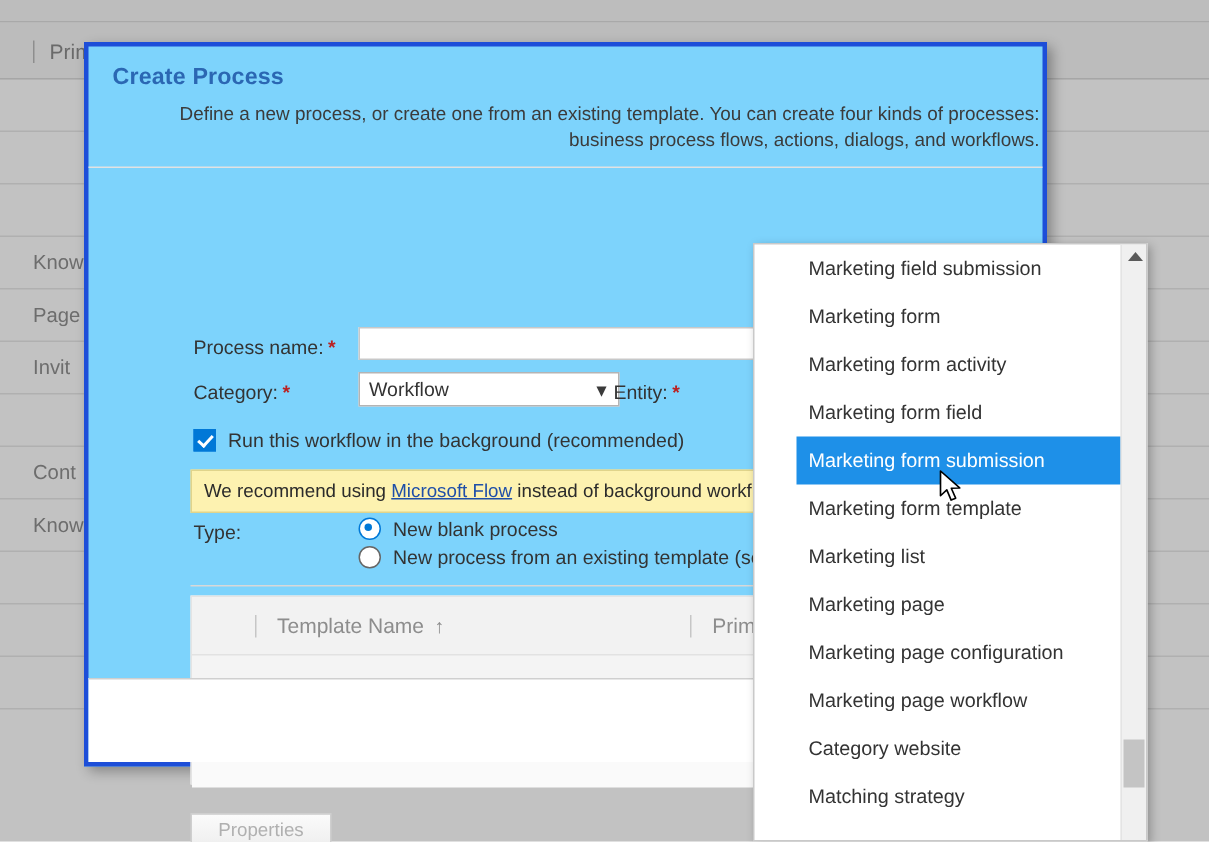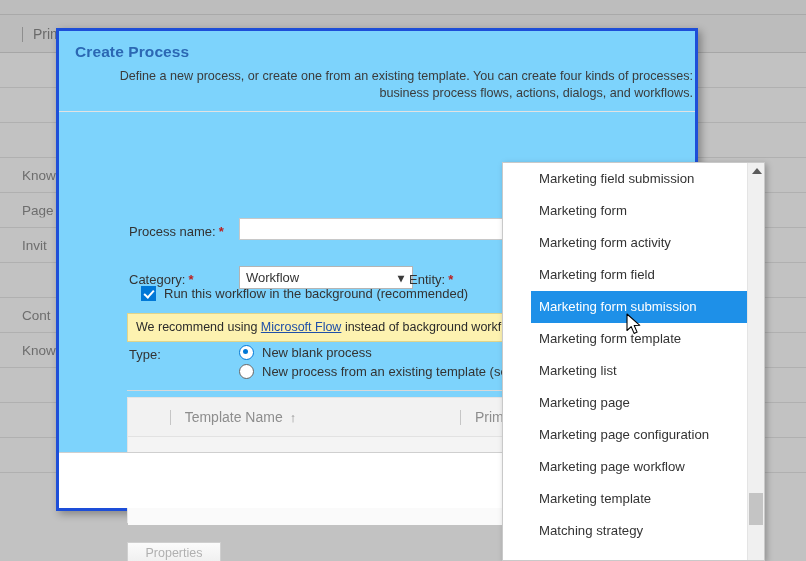--- a/index.html
+++ b/index.html
@@ -163,21 +163,21 @@
     right: 8px;
     top: 1px;
     font-size: 12px;
     color: #3a3a3a;
     font-weight: bold;
   }
 
   
   .check-row {
     position: absolute;
-    left: 82px;
+    left: 70px;
     top: 174px;
     display: flex;
     align-items: center;
   }
   .checkbox {
     width: 15px;
     height: 15px;
     background: #0078d7;
     border: 1px solid #0078d7;
     box-sizing: border-box;
@@ -510,21 +510,21 @@
     <div class="dialog-subtitle">Define a new process, or create one from an existing template. You can create four kinds of processes: business process flows, actions, dialogs, and workflows.</div>
   </div>
 
   <div class="dialog-body">
 
     <div class="form-row" style="top:106px;">
       <span class="field-label" style="left:70px;"><span>Process name:</span><span class="req">*</span></span>
       <input class="text-input" style="left: 180px; width: 504px;" type="text" value="">
     </div>
 
-    <div class="form-row" style="top:154px;text-decoration:underline;">
+    <div class="form-row" style="top:136px;text-decoration:underline;">
       <span class="field-label" style="left:70px;"><span>Category:</span><span class="req">*</span></span>
       <div class="select-box" style="left:180px; width:174px;">
         <span>Workflow</span>
         <span class="chev">▾</span>
       </div>
 
       <span class="field-label" style="left:350px;"><span>Entity:</span><span class="req">*</span></span>
       <div class="select-box" style="left:446px; width:180px;">
         <span>Marketing form submission</span>
         <span class="chev">▾</span>
@@ -582,21 +582,21 @@
     <div class="dd-item">Marketing field submission</div>
     <div class="dd-item">Marketing form</div>
     <div class="dd-item">Marketing form activity</div>
     <div class="dd-item">Marketing form field</div>
     <div class="dd-item selected">Marketing form submission</div>
     <div class="dd-item">Marketing form template</div>
     <div class="dd-item">Marketing list</div>
     <div class="dd-item">Marketing page</div>
     <div class="dd-item">Marketing page configuration</div>
     <div class="dd-item">Marketing page workflow</div>
-    <div class="dd-item">Marketing template</div>
+    <div class="dd-item">Category website</div>
     <div class="dd-item">Matching strategy</div>
   </div>
   <div class="dd-scroll">
     <span class="up"></span>
     <span class="sthumb"></span>
   </div>
 </div>
 
 <div id="mouse-cursor">
   <svg width="18" height="24" viewBox="0 0 18 24">

